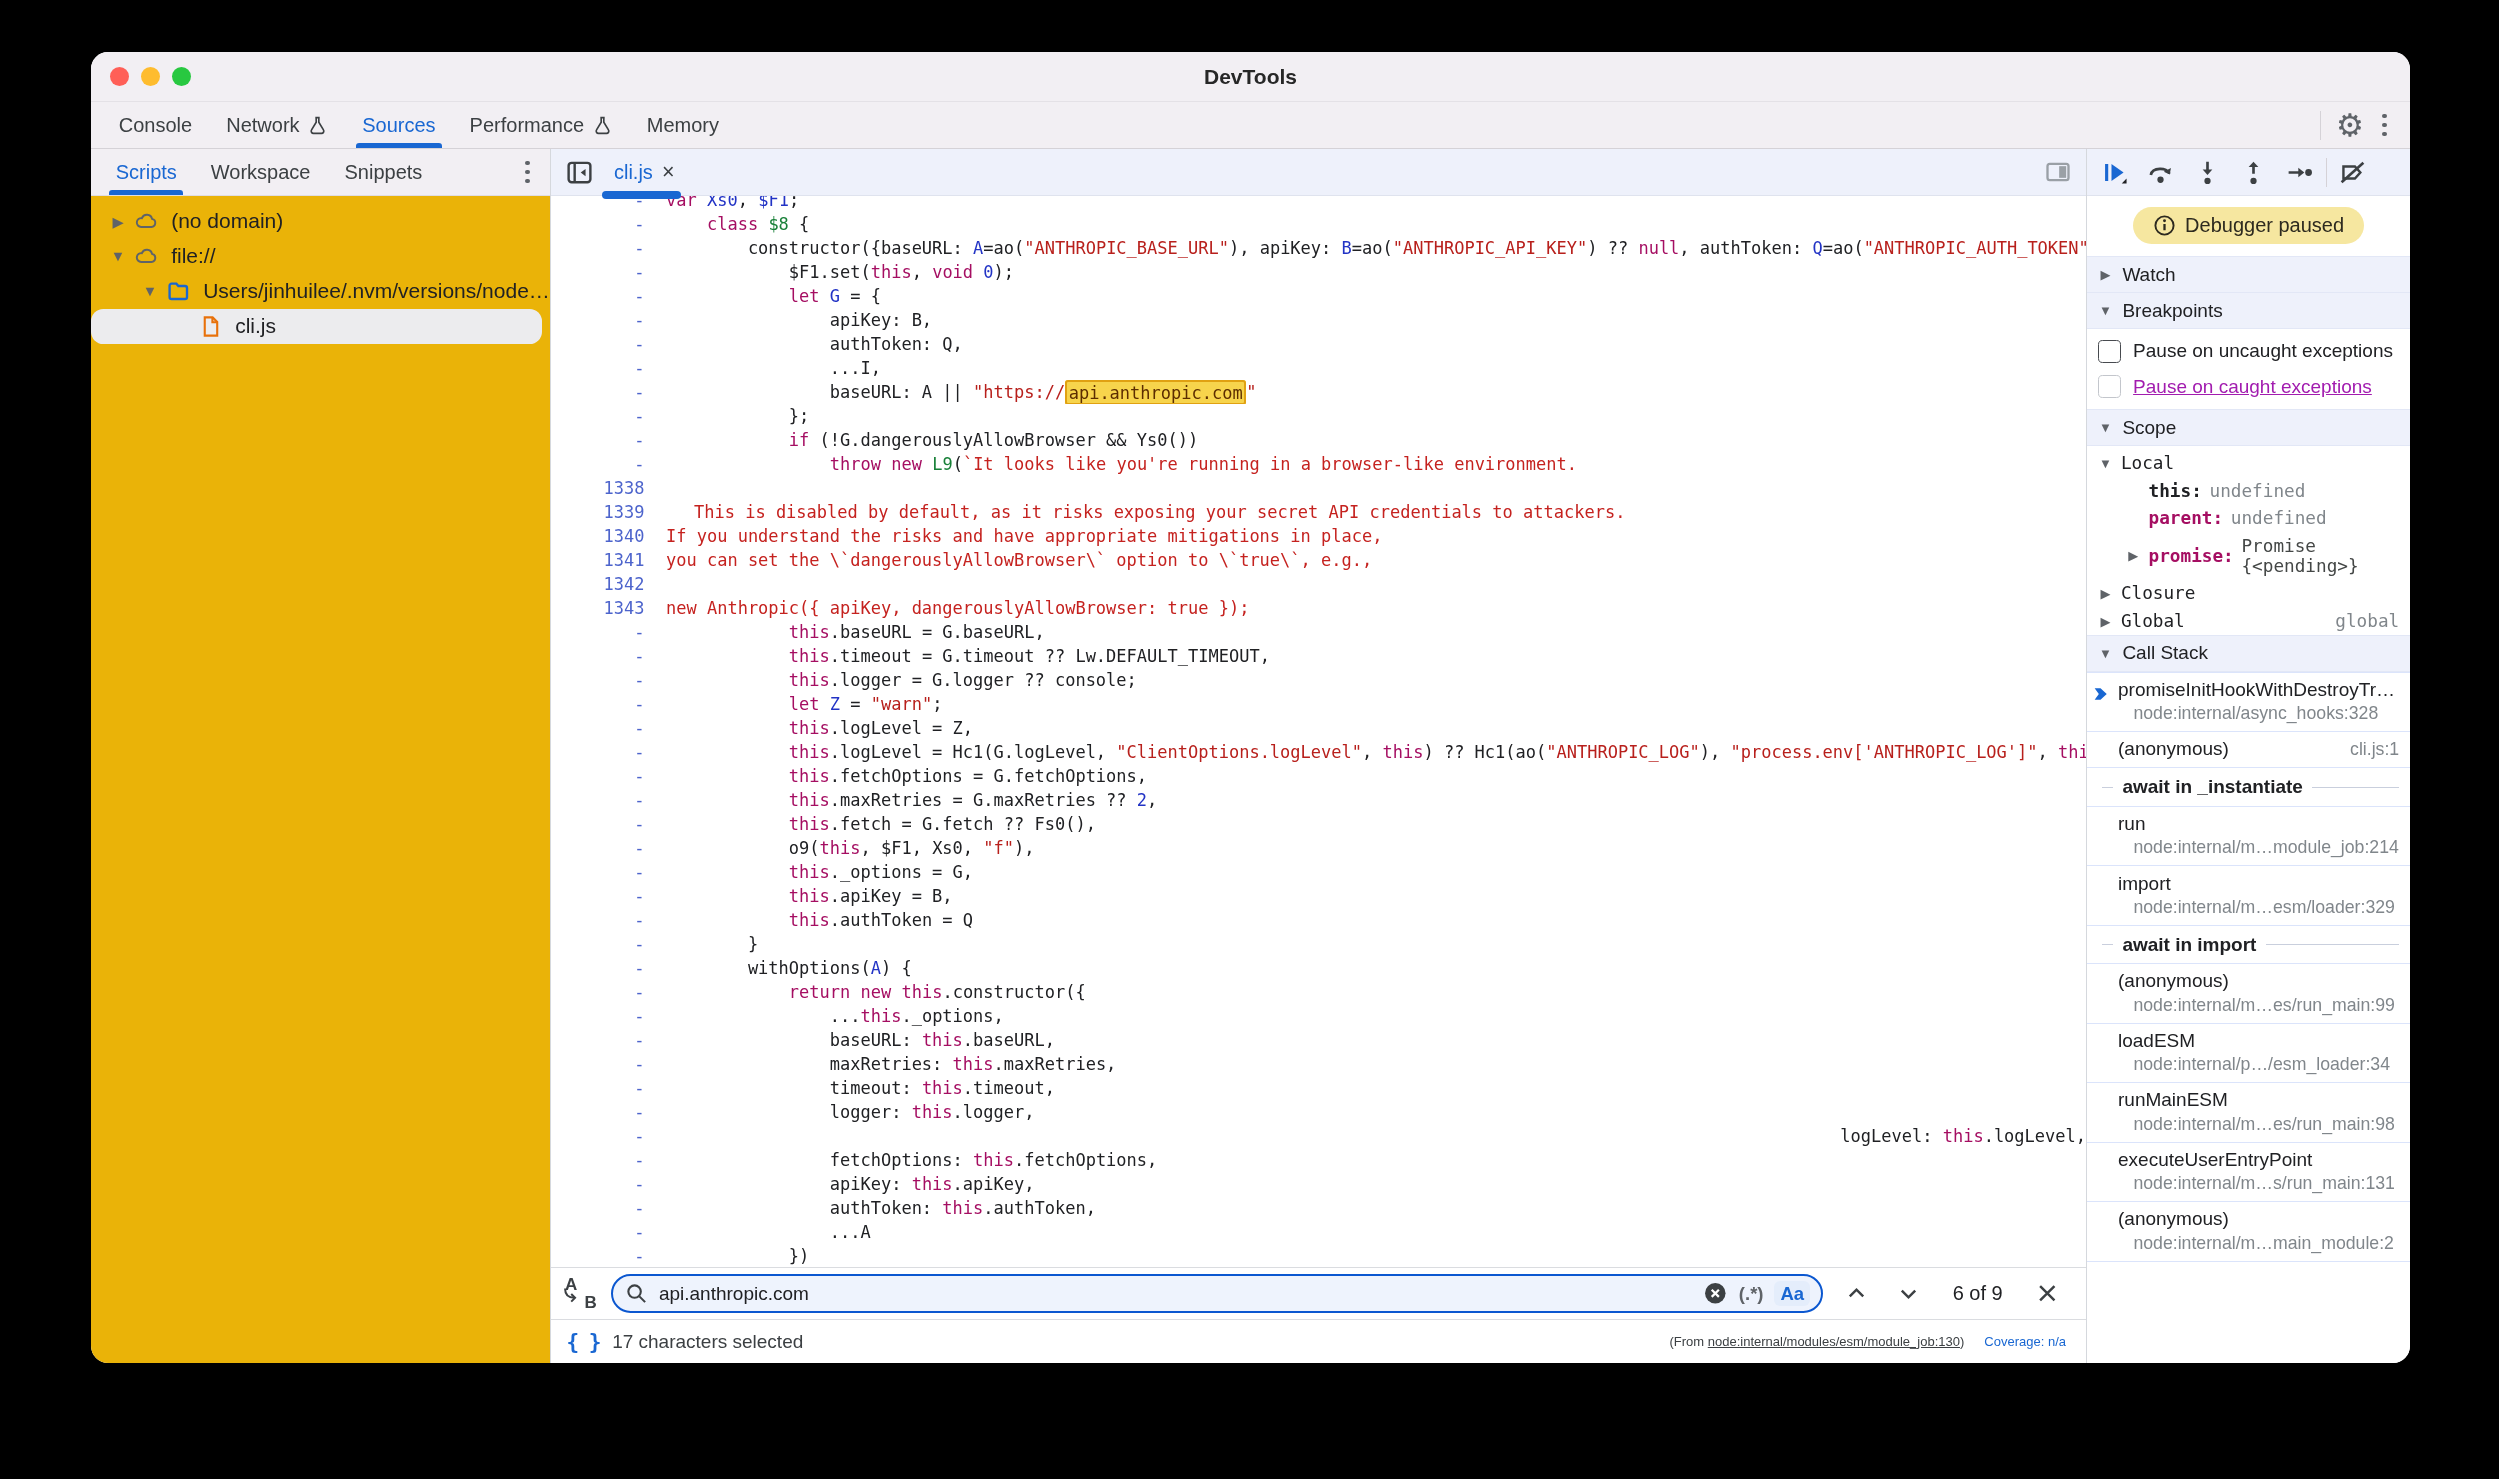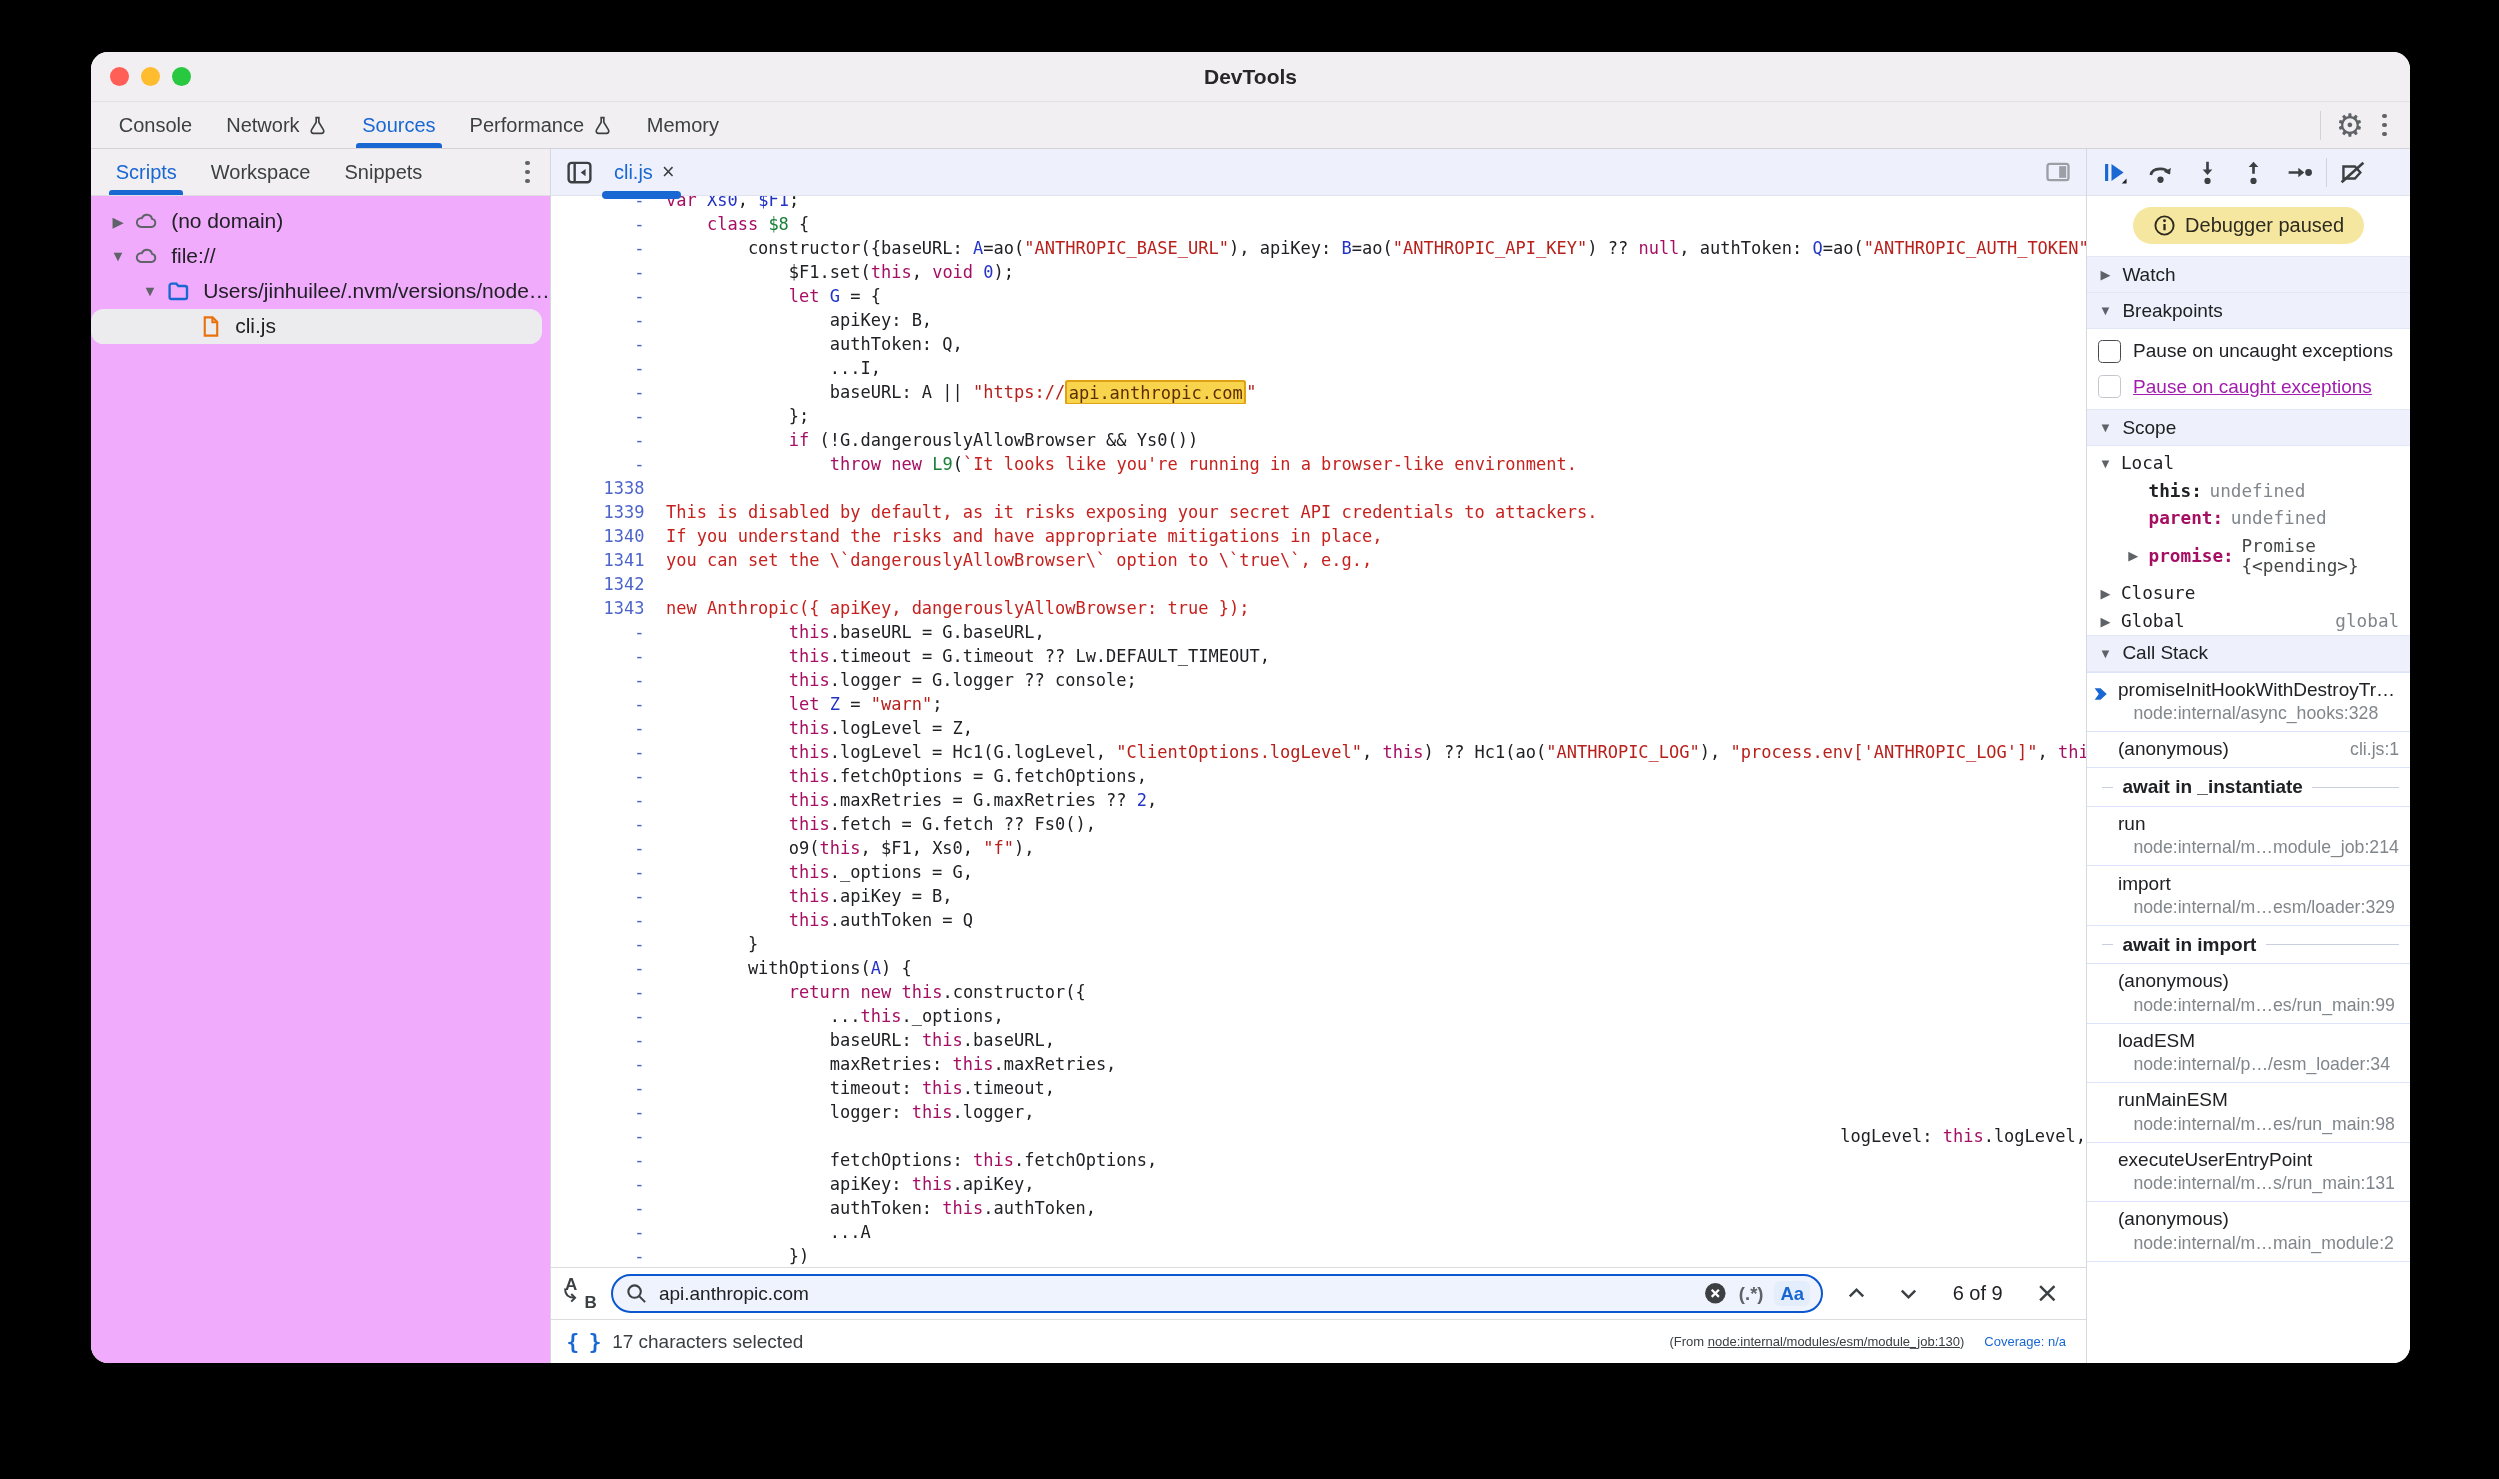--- a/index.html
+++ b/index.html
@@ -23,21 +23,21 @@
   .tab.active:after{content:"";position:absolute;left:10.8px;right:10.8px;bottom:0;height:5.4px;
     border-radius:3.1px 3.1px 0 0;background:#1967d2;}
   .tabbar-right{margin-left:auto;display:flex;align-items:center;gap:15.4px;padding-right:20px;}
   .vdiv{width:0.8px;height:29px;background:#d5d2d7;}
   .gear{font-family:"DejaVu Sans",sans-serif;font-size:31px;color:#5f6368;line-height:1;}
   .dots{display:flex;flex-direction:column;gap:4.6px;padding:3.1px;}
   .dots i{width:4.6px;height:4.6px;border-radius:50%;background:#5f6368;display:block;}
   
   .content{flex:1;display:flex;min-height:0;}
   
-  .sidebar{width:459px;flex:0 0 auto;border-right:0.8px solid #d5d8dd;display:flex;flex-direction:column;background:#f0abfc;}
+  .sidebar{width:459px;flex:0 0 auto;border-right:0.8px solid #d5d8dd;display:flex;flex-direction:column;background:#eab308;}
   .side-tabs{height:46px;background:#f2eff3;border-bottom:0.8px solid #e0dde2;display:flex;align-items:stretch;padding-left:7.7px;}
   .side-tabs .tab{font-size:20px;}
   .side-overflow{margin-left:auto;display:flex;align-items:center;padding-right:17px;}
   .tree{padding-top:7.7px;}
   .tree-row{height:35px;display:flex;align-items:center;font-size:21px;color:#202124;position:relative;}
   .tree-row.selected{background:#ececee;border-radius:12.3px;margin-right:7.7px;}
   .tw{width:26px;text-align:center;color:#5f6368;font-size:14.6px;flex:0 0 auto;}
   .ticon{width:31px;height:26px;flex:0 0 auto;display:flex;align-items:center;justify-content:center;margin-right:9.2px;}
   
   .editorcol{flex:1;display:flex;flex-direction:column;min-width:0;background:#fff;}
@@ -296,21 +296,21 @@
           <div class="cl">
             <span class="gut">-</span>
             <pre class="ct" style="padding-left: 16ch;"><span class="tk-k">throw</span><span class="tk-p"> </span><span class="tk-k">new</span><span class="tk-p"> </span><span class="tk-fn">L9</span><span class="tk-p">(</span><span class="tk-r">`It looks like you're running in a browser-like environment.</span></pre>
           </div>
           <div class="cl">
             <span class="gut">1338</span>
             <pre class="ct" style="padding-left: 0ch;"></pre>
           </div>
           <div class="cl">
             <span class="gut">1339</span>
-            <pre class="ct" style="padding-left: 0ch;"><span class="tk-r">This is disabled by default, as it risks exposing your secret API credentials to attackers.</span></pre>
+            <pre class="ct" style="padding-left: 0ch; margin-left: 28px;"><span class="tk-r">This is disabled by default, as it risks exposing your secret API credentials to attackers.</span></pre>
           </div>
           <div class="cl">
             <span class="gut">1340</span>
             <pre class="ct" style="padding-left: 0ch;"><span class="tk-r">If you understand the risks and have appropriate mitigations in place,</span></pre>
           </div>
           <div class="cl">
             <span class="gut">1341</span>
             <pre class="ct" style="padding-left: 0ch;"><span class="tk-r">you can set the \`dangerouslyAllowBrowser\` option to \`true\`, e.g.,</span></pre>
           </div>
           <div class="cl">

